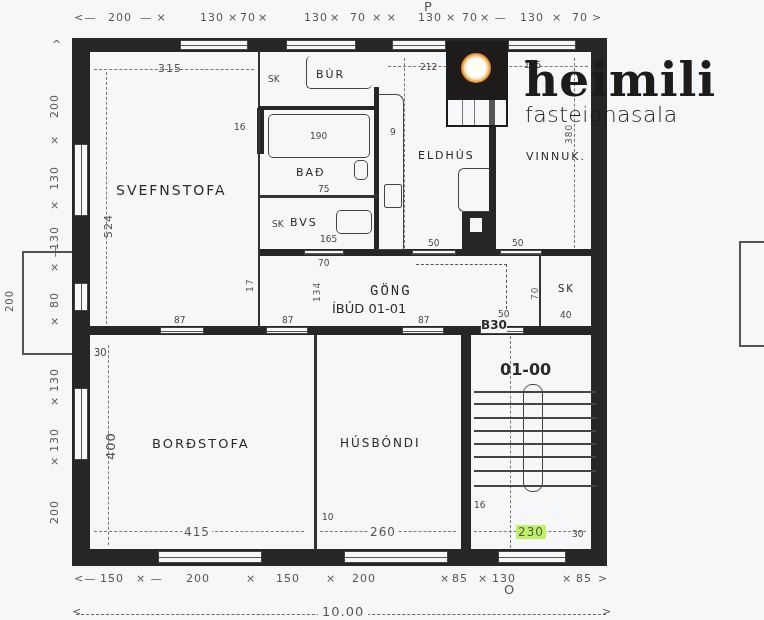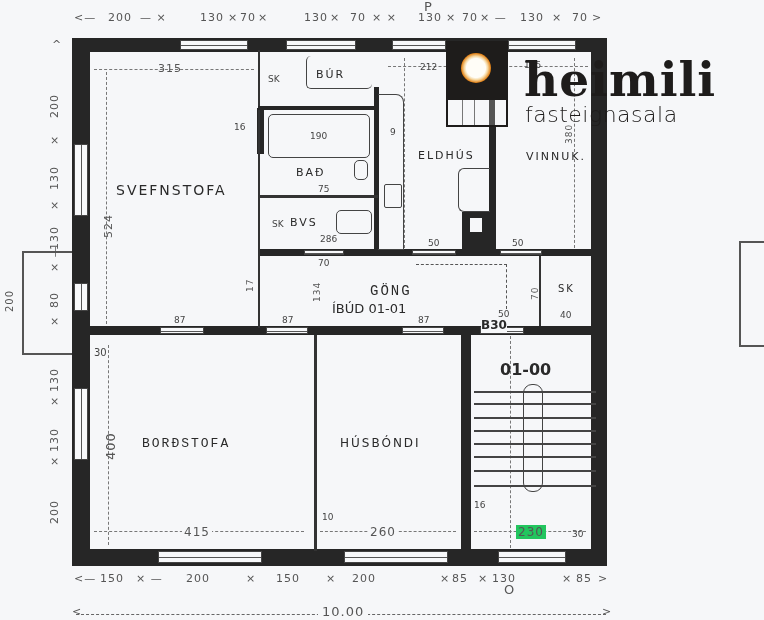--- a/index.html
+++ b/index.html
@@ -145,29 +145,29 @@
   <span class="room" style="left:290px;top:216px;font-size:11px;">BVS</span>
   <span class="room" style="left:418px;top:149px;font-size:11px;">ELDHÚS</span>
   <span class="room" style="left:504px;top:150px;font-size:11px;margin-left:22px;">VINNUK.</span>
   <span class="room" style="left:370px;top:283px;font-family:Liberation Mono, monospace;">GÖNG</span>
   <span class="room" style="left:332px;top:301px;font-weight:normal;letter-spacing:0;font-size:13px;">ÍBÚD 01-01</span>
   <span class="room" style="left:558px;top:283px;font-size:10px;">SK</span>
   <span class="small" style="left:268px;top:74px;">SK</span>
   <span class="small" style="left:272px;top:219px;">SK</span>
   <span class="room" style="left:481px;top:318px;font-weight:bold;letter-spacing:0;font-size:12px;background:#f6f7f9;">B30</span>
   <span class="room" style="left:500px;top:360px;font-weight:bold;letter-spacing:0;font-size:16px;">01-00</span>
-  <span class="room" style="left:142px;top:436px;font-size:13px;font-family:Liberation Mono, monospace;">BORÐSTOFA</span>
+  <span class="room" style="left:152px;top:436px;font-size:13px;">BORÐSTOFA</span>
   <span class="room" style="left:340px;top:436px;font-size:12px;">HÚSBÓNDI</span>
 
   <span class="dim" style="left:158px;top:62px;">315</span>
   <span class="dim-v" style="left:102px;top:238px;">524</span>
   <span class="small" style="left:234px;top:122px;">16</span>
   <span class="small" style="left:310px;top:131px;">190</span>
   <span class="small" style="left:318px;top:184px;">75</span>
-  <span class="small" style="left:320px;top:234px;">286</span>
+  <span class="small" style="left:320px;top:234px;">165</span>
   <span class="small" style="left:390px;top:127px;">9</span>
   <span class="small" style="left:420px;top:62px;">212</span>
   <span class="small" style="left:524px;top:60px;">115</span>
   <span class="dim-v" style="left:564px;top:144px;font-size:9px;">380</span>
   <span class="small" style="left:428px;top:238px;">50</span>
   <span class="small" style="left:512px;top:238px;">50</span>
   <span class="small" style="left:318px;top:258px;">70</span>
   <span class="dim-v" style="left:312px;top:302px;font-size:9px;">134</span>
   <span class="dim-v" style="left:245px;top:292px;font-size:9px;">17</span>
   <span class="small" style="left:174px;top:315px;">87</span>
@@ -175,21 +175,21 @@
   <span class="small" style="left:418px;top:315px;">87</span>
   <span class="dim-v" style="left:530px;top:300px;font-size:9px;">70</span>
   <span class="small" style="left:498px;top:309px;">50</span>
   <span class="small" style="left:560px;top:310px;">40</span>
   <span class="small" style="left:94px;top:347px;font-size:10px;">30</span>
   <span class="dim-v" style="left:103px;top:460px;font-size:13px;">400</span>
   <span class="dim" style="left:182px;top:525px;font-size:12px;background:#f6f7f9;padding:0 2px;">415</span>
   <span class="small" style="left:322px;top:512px;">10</span>
   <span class="dim" style="left:368px;top:525px;font-size:12px;background:#f6f7f9;padding:0 2px;">260</span>
   <span class="small" style="left:474px;top:500px;">16</span>
-  <span class="dim" style="left:516px;top:525px;font-size:12px;background:#22c55e;padding:0 2px;">230</span>
+  <span class="dim" style="left:516px;top:525px;font-size:12px;background:#bef264;padding:0 2px;">230</span>
   <span class="small" style="left:572px;top:529px;">30</span>
 
   <div>
     <span class="dim-v" style="left:48px;top:118px;">200</span>
     <span class="dim-v" style="left:48px;top:145px;">×</span>
     <span class="dim-v" style="left:48px;top:190px;">130</span>
     <span class="dim-v" style="left:48px;top:210px;">×</span>
     <span class="dim-v" style="left:48px;top:250px;">130</span>
     <span class="dim-v" style="left:48px;top:272px;">× —</span>
     <span class="dim-v" style="left:48px;top:308px;">80</span>

